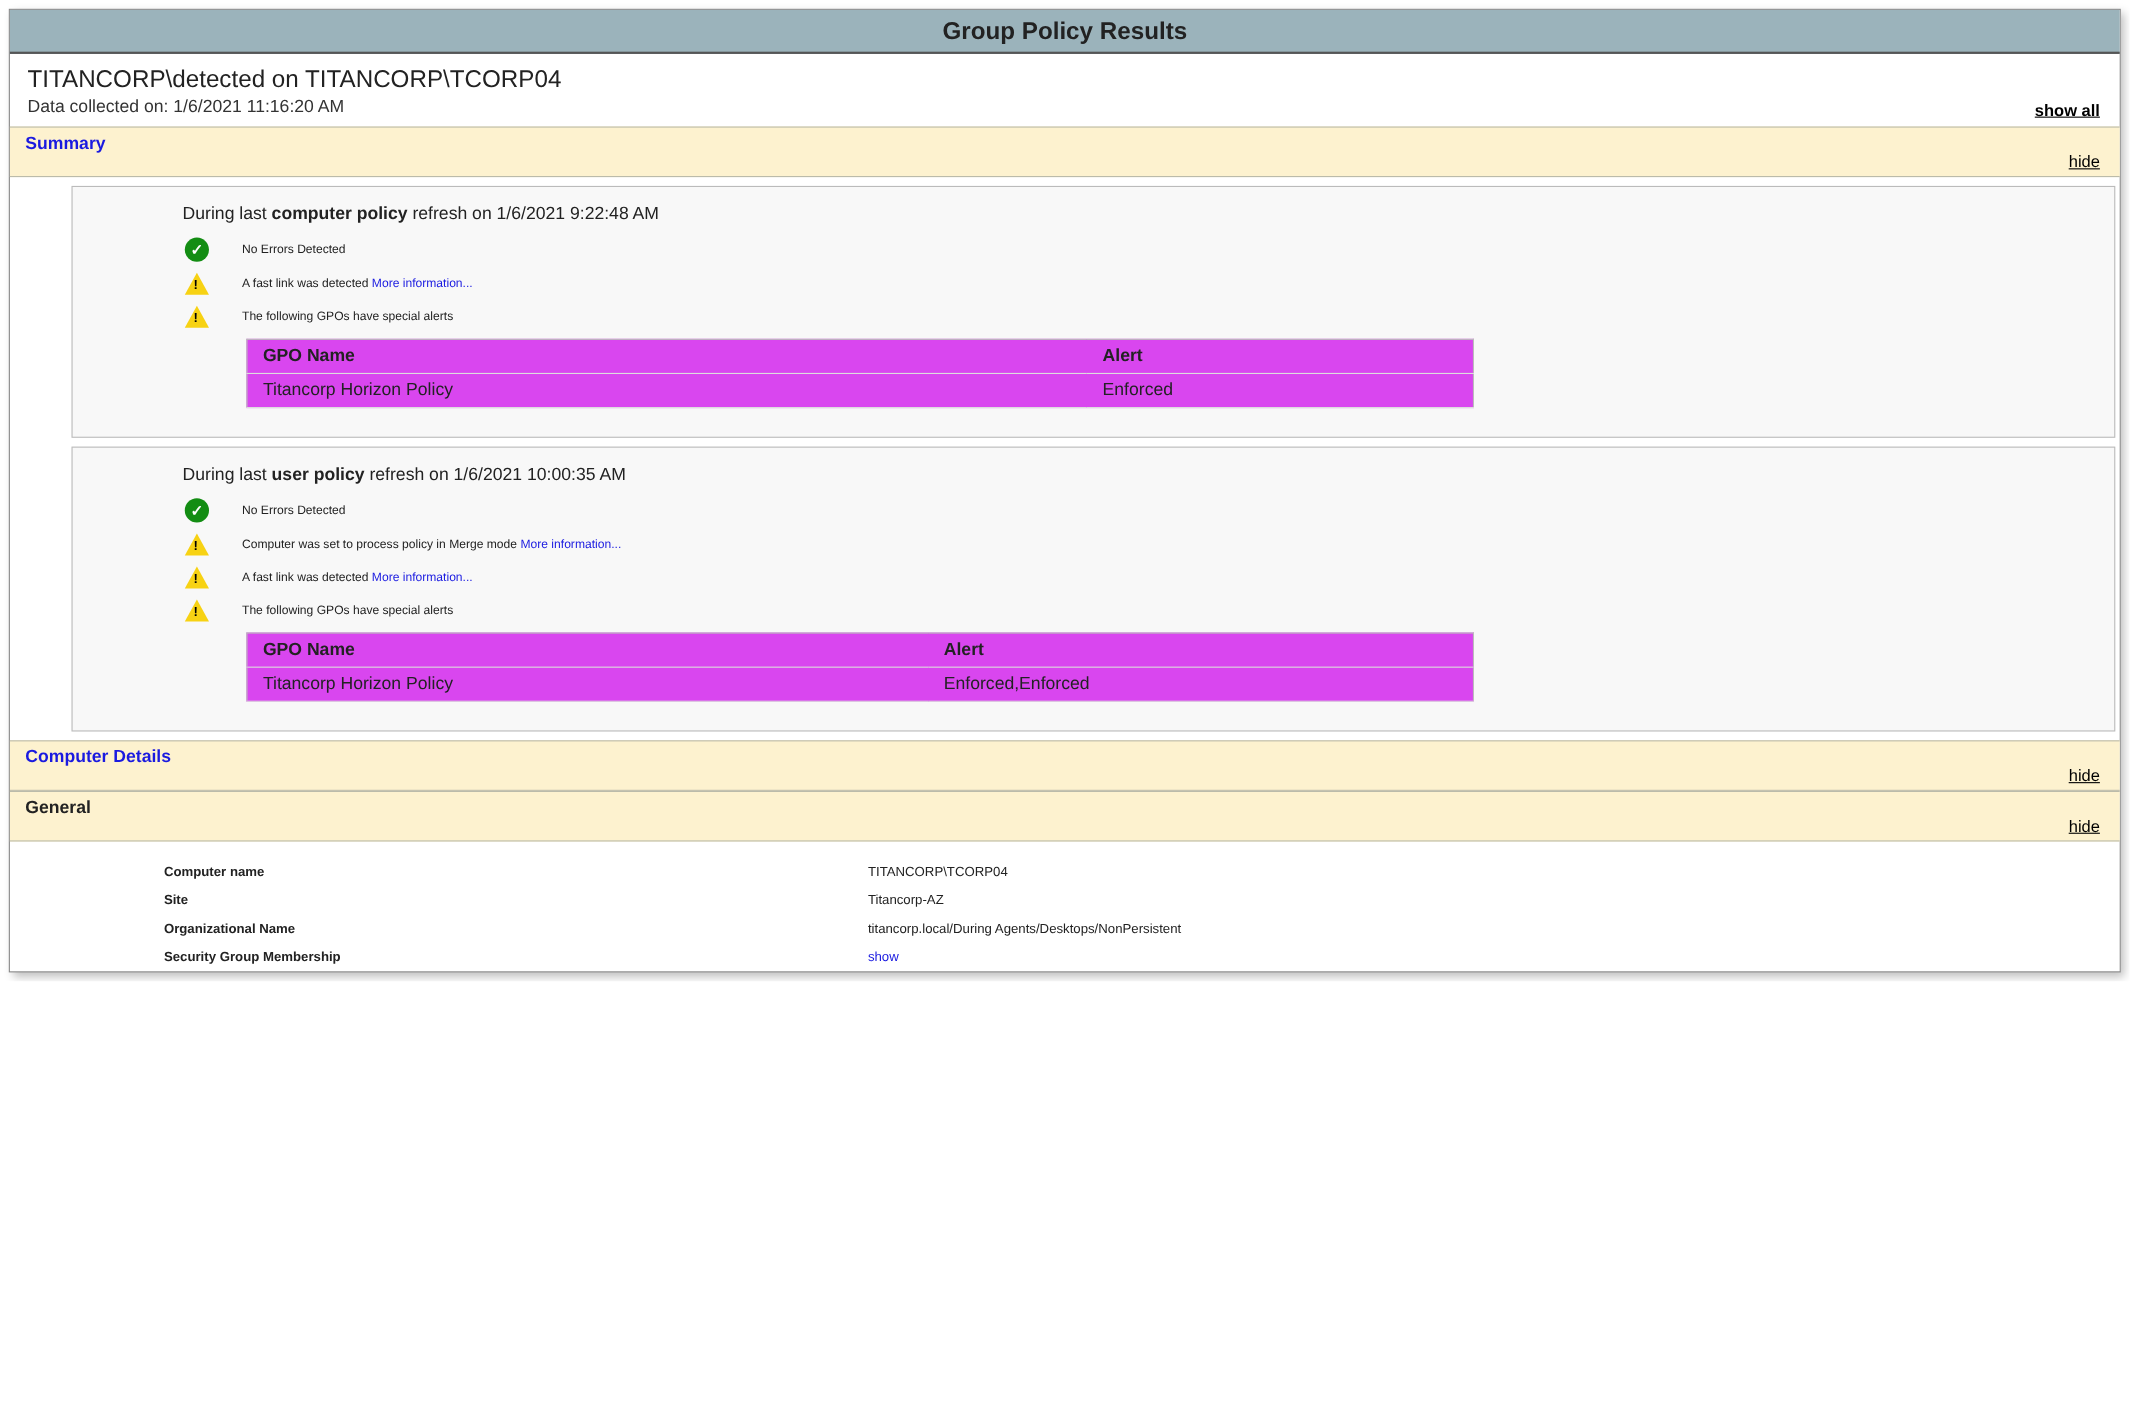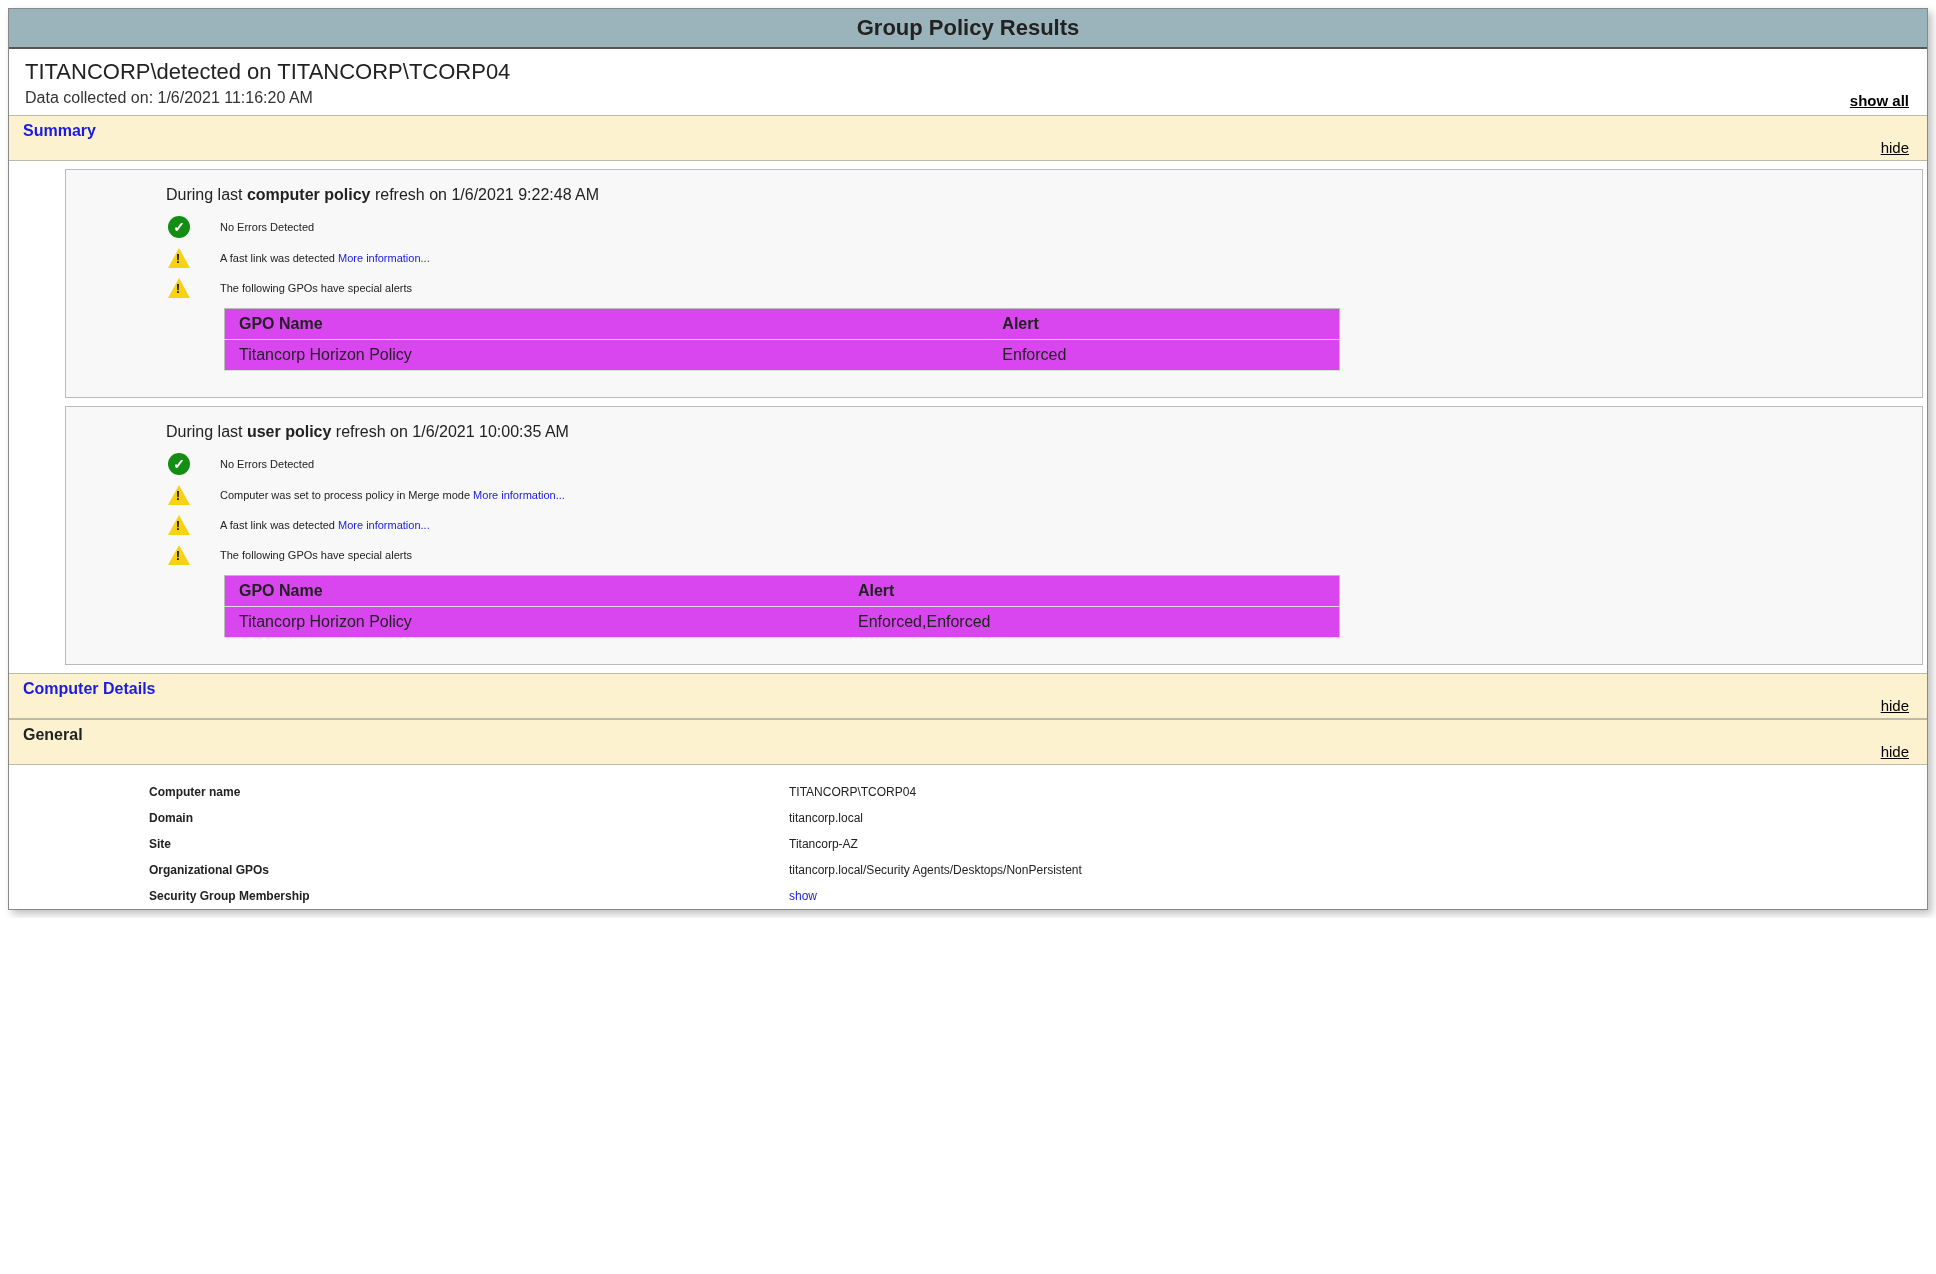--- a/index.html
+++ b/index.html
@@ -290,30 +290,26 @@
   </div>
 
   <div class="content-indent">
     <table class="details-table">
       <tbody id="gtbody">
           <tr>
             <td class="key">Computer name</td>
             <td>TITANCORP\TCORP04</td>
           </tr>
           <tr>
-            <td class="key">Domain</td>
-            <td>titancorp.local</td>
-          </tr>
-          <tr>
             <td class="key">Site</td>
             <td>Titancorp-AZ</td>
           </tr>
           <tr>
-            <td class="key">Organizational GPOs</td>
-            <td>titancorp.local/Security Agents/Desktops/NonPersistent</td>
+            <td class="key">Organizational Name</td>
+            <td>titancorp.local/During Agents/Desktops/NonPersistent</td>
           </tr>
           <tr>
             <td class="key">Security Group Membership</td>
             <td><span class="show-link">show</span></td>
           </tr>
         </tbody>
     </table>
   </div>
 
 </div>

